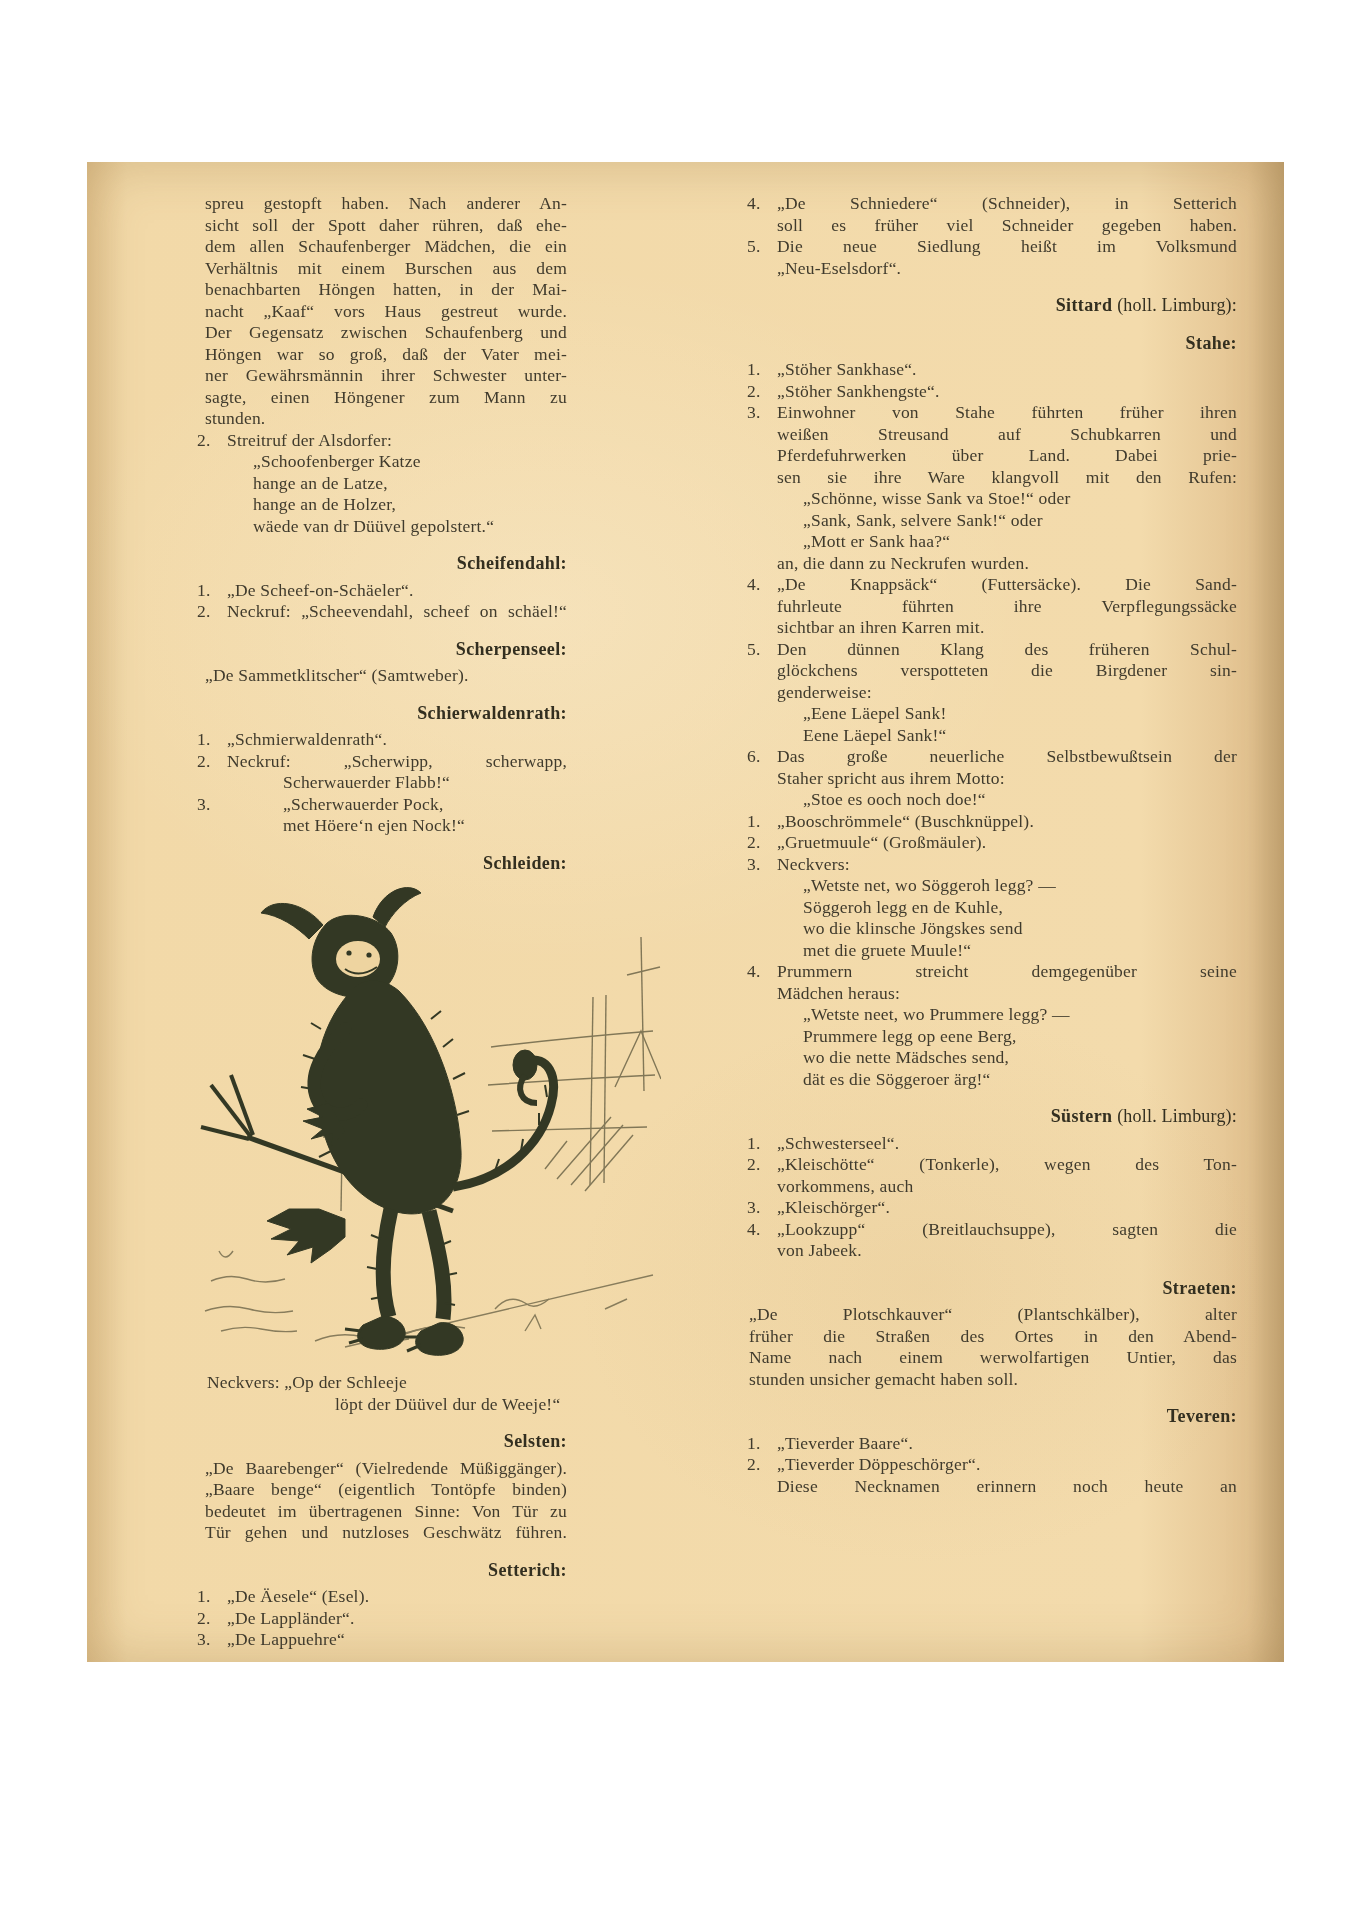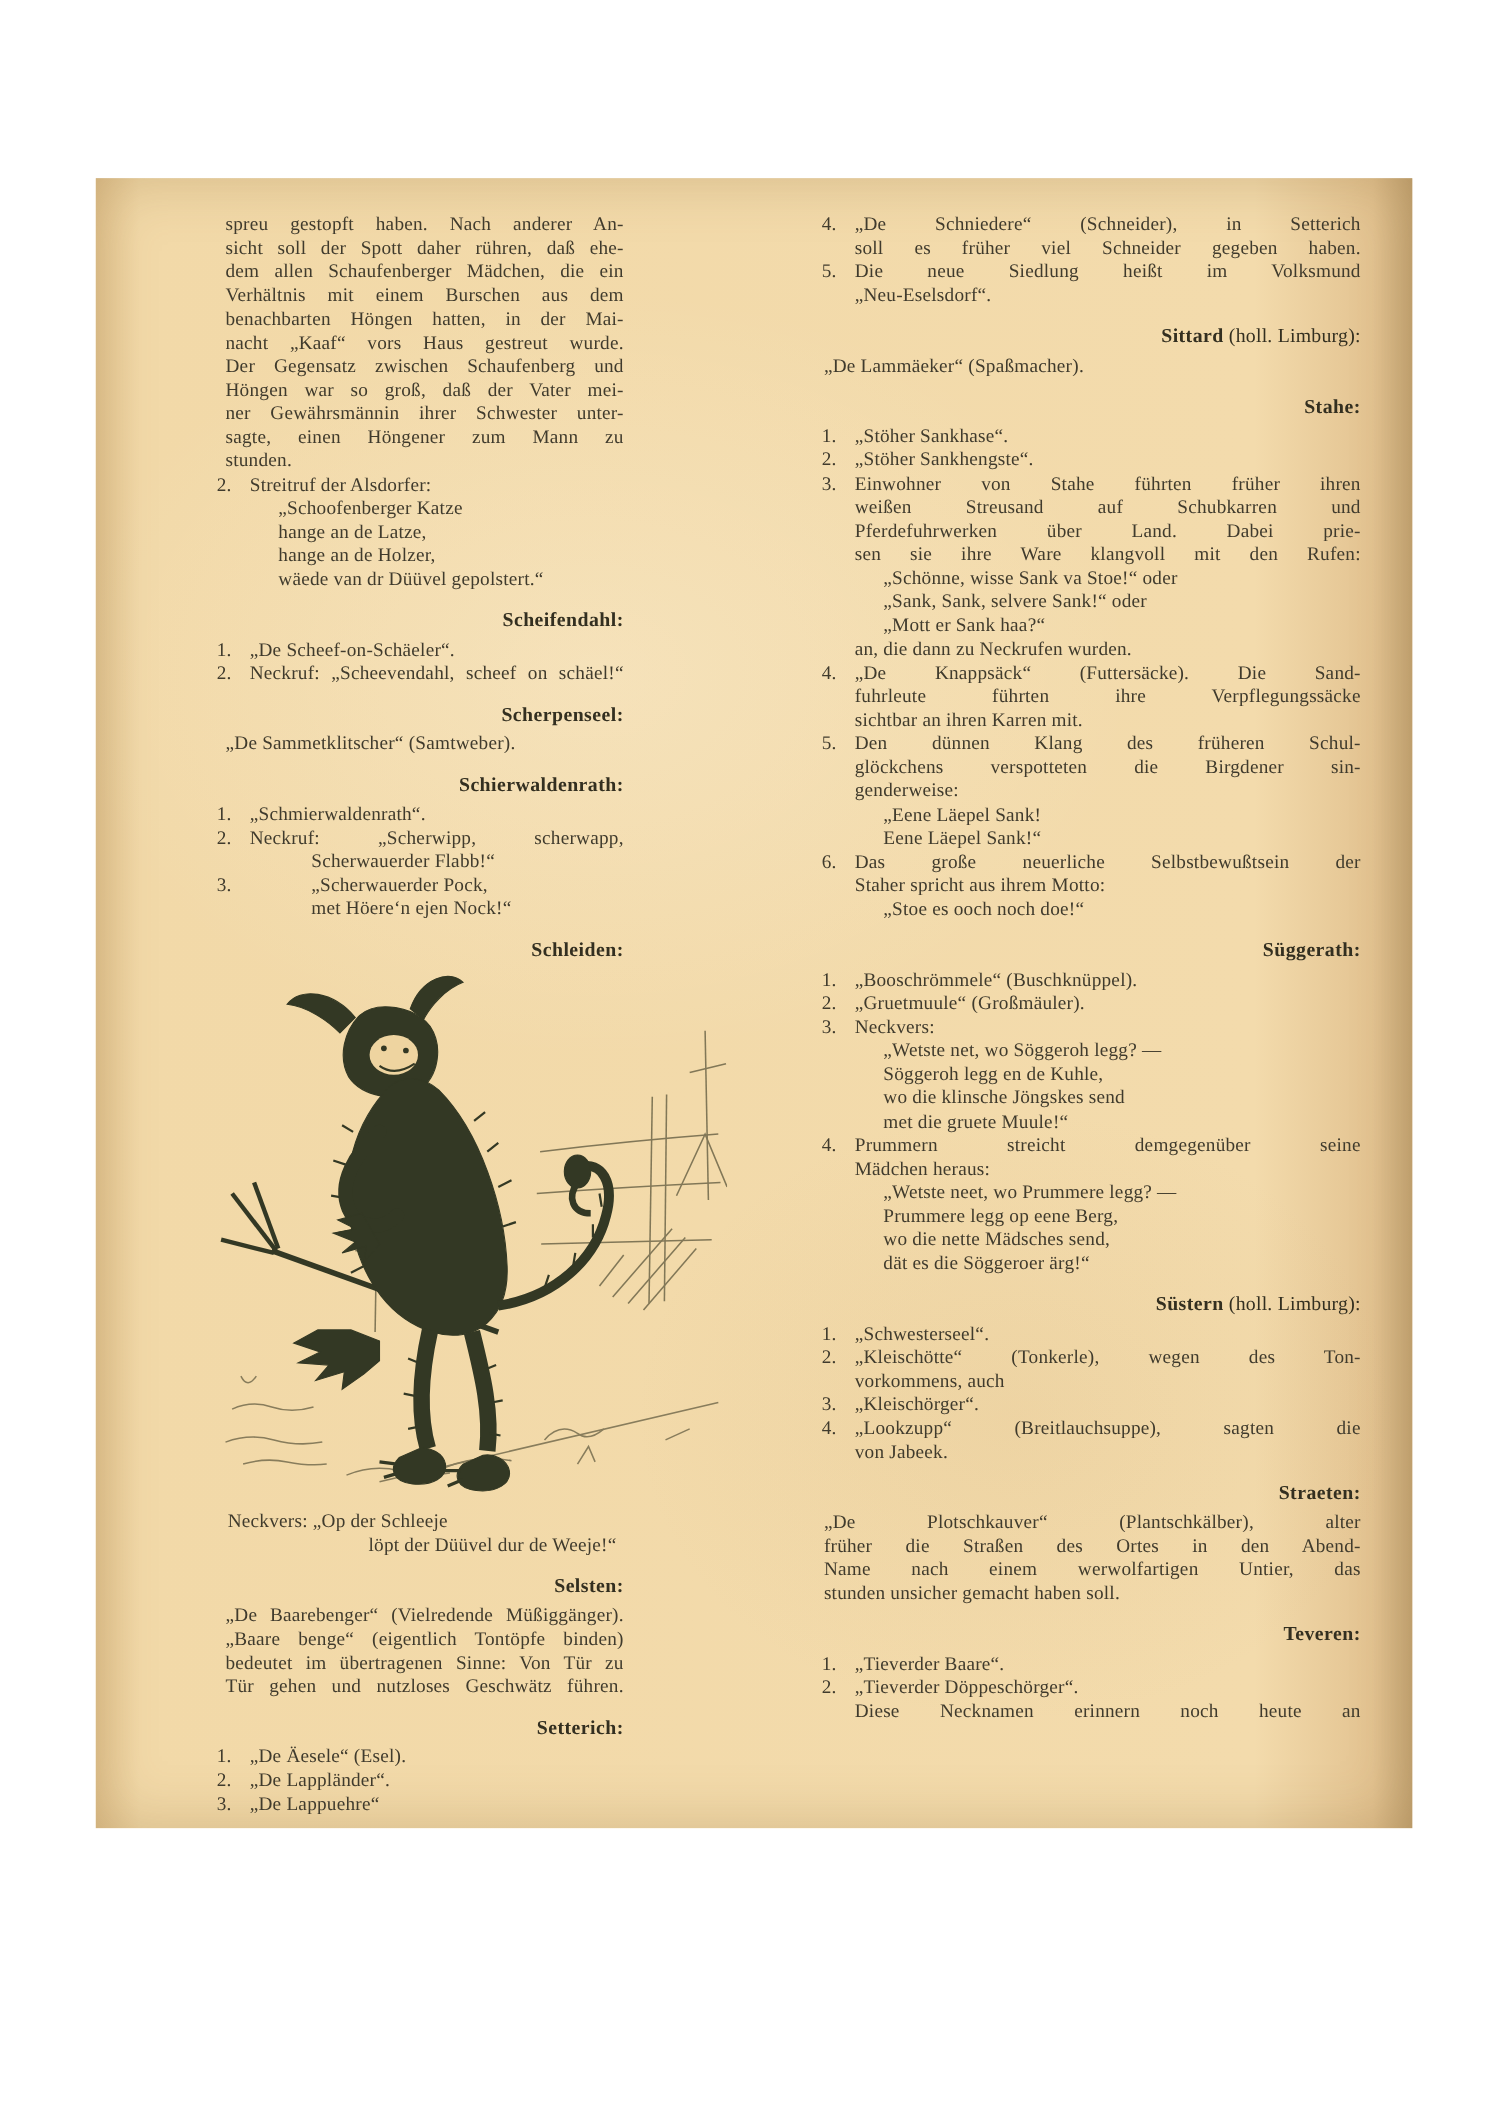--- a/index.html
+++ b/index.html
@@ -189,23 +189,20 @@
         <span class="num">4.</span>
         <div class="ln j">„De Schniedere“ (Schneider), in Setterich</div>
         <div class="ln j">soll es früher viel Schneider gegeben haben.</div>
       </div>
       <div class="item">
         <span class="num">5.</span>
         <div class="ln j">Die neue Siedlung heißt im Volksmund</div>
         <div class="ln">„Neu-Eselsdorf“.</div>
       </div>
       <div class="h"><span class="hb">Sittard</span><span class="hr"> (holl. Limburg):</span></div>
-      <div class="para">
-        <div class="ln">„De Lammäeker“ (Spaßmacher).</div>
-      </div>
       <div class="h"><span class="hb">Stahe:</span></div>
       <div class="item">
         <span class="num">1.</span>
         <div class="ln">„Stöher Sankhase“.</div>
       </div>
       <div class="item">
         <span class="num">2.</span>
         <div class="ln">„Stöher Sankhengste“.</div>
       </div>
       <div class="item">
@@ -232,21 +229,20 @@
         <div class="ln">genderweise:</div>
         <div class="ln i1">„Eene Läepel Sank!</div>
         <div class="ln i1">Eene Läepel Sank!“</div>
       </div>
       <div class="item">
         <span class="num">6.</span>
         <div class="ln j">Das große neuerliche Selbstbewußtsein der</div>
         <div class="ln">Staher spricht aus ihrem Motto:</div>
         <div class="ln i1">„Stoe es ooch noch doe!“</div>
       </div>
-      <div class="h"><span class="hb">Süggerath:</span></div>
       <div class="item">
         <span class="num">1.</span>
         <div class="ln">„Booschrömmele“ (Buschknüppel).</div>
       </div>
       <div class="item">
         <span class="num">2.</span>
         <div class="ln">„Gruetmuule“ (Großmäuler).</div>
       </div>
       <div class="item">
         <span class="num">3.</span>

